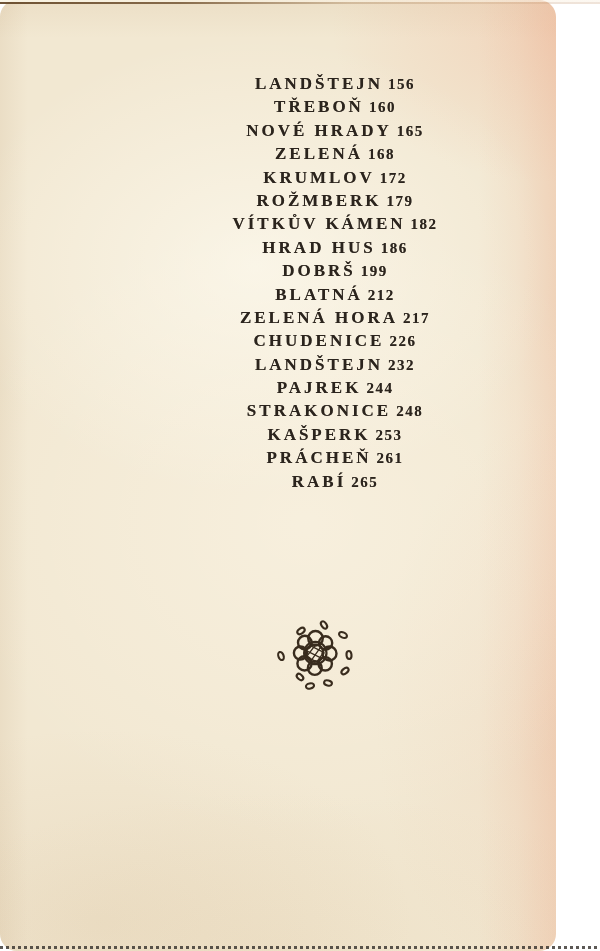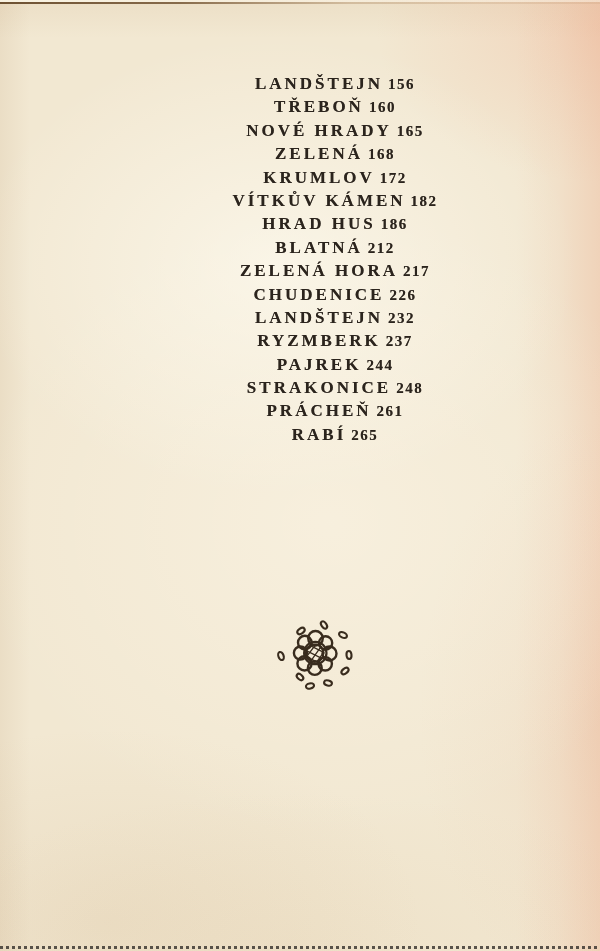--- a/index.html
+++ b/index.html
@@ -1,32 +1,33 @@
 <!DOCTYPE html>
 <html><head>
 <meta charset="utf-8">
 <style>
   html,body{margin:0;padding:0;}
   body{
     width:600px;height:951px;overflow:hidden;
     font-family:"Liberation Serif","DejaVu Serif",serif;
   }
   .page{
-    position:relative;width:600px;height:951px;
+    position:relative;width:556px;height:951px;
     background-color:#f2e8d2;
     background-image:
       radial-gradient(ellipse 420px 320px at 46% 28%, rgba(255,253,244,.60), transparent 72%),
       radial-gradient(ellipse 480px 420px at 55% 55%, rgba(255,250,238,.40), transparent 75%),
       linear-gradient(to left, rgba(235,170,138,.34), rgba(235,170,138,.12) 7%, rgba(235,170,138,0) 14%),
       radial-gradient(ellipse 320px 220px at 100% 3%, rgba(238,168,136,.30), transparent 70%),
       radial-gradient(ellipse 260px 420px at 100% 75%, rgba(232,178,148,.16), transparent 70%),
       linear-gradient(to right, rgba(168,128,82,.10), transparent 5%),
       linear-gradient(to bottom, rgba(182,142,92,.10), transparent 4%),
       radial-gradient(ellipse 420px 260px at 18% 97%, rgba(190,152,104,.12), transparent 75%),
       radial-gradient(ellipse 500px 200px at 50% 100%, rgba(205,170,120,.10), transparent 80%);
+    border-radius: 17px;
   }
   
   .edge-top{
     position:absolute;left:0;top:2px;width:600px;height:2px;
     background:linear-gradient(to right,
       rgba(96,66,34,.9) 0%, rgba(110,78,44,.8) 30%, rgba(130,95,58,.55) 45%,
       rgba(160,120,80,.35) 58%, rgba(190,150,112,.28) 80%, rgba(205,165,130,.30) 100%);
   }
   .edge-top-hairline{
     position:absolute;left:0;top:0;width:600px;height:2px;
@@ -74,43 +75,45 @@
       <div class="toc-row"><span class="castle-name">LANDŠTEJN</span><span class="page-number">156</span></div>
 
       <div class="toc-row"><span class="castle-name">TŘEBOŇ</span><span class="page-number">160</span></div>
 
       <div class="toc-row"><span class="castle-name">NOVÉ HRADY</span><span class="page-number">165</span></div>
 
       <div class="toc-row"><span class="castle-name">ZELENÁ</span><span class="page-number">168</span></div>
 
       <div class="toc-row"><span class="castle-name">KRUMLOV</span><span class="page-number">172</span></div>
 
+      <div class="toc-row"><span class="castle-name">ROŽMBERK</span><span class="page-number">179</span></div>
 
       <div class="toc-row"><span class="castle-name">VÍTKŮV KÁMEN</span><span class="page-number">182</span></div>
 
       <div class="toc-row"><span class="castle-name">HRAD HUS</span><span class="page-number">186</span></div>
 
 
+      <div class="toc-row"><span class="castle-name">DOBRŠ</span><span class="page-number">199</span></div>
 
 
       <div class="toc-row"><span class="castle-name">BLATNÁ</span><span class="page-number">212</span></div>
 
       <div class="toc-row"><span class="castle-name">ZELENÁ HORA</span><span class="page-number">217</span></div>
 
 
       <div class="toc-row"><span class="castle-name">CHUDENICE</span><span class="page-number">226</span></div>
 
       <div class="toc-row"><span class="castle-name">LANDŠTEJN</span><span class="page-number">232</span></div>
 
-      <div class="toc-row"><span class="castle-name">RYZMBERK</span><span class="page-number">237</span></div>
 
       <div class="toc-row"><span class="castle-name">PAJREK</span><span class="page-number">244</span></div>
 
       <div class="toc-row"><span class="castle-name">STRAKONICE</span><span class="page-number">248</span></div>
 
+      <div class="toc-row"><span class="castle-name">KAŠPERK</span><span class="page-number">253</span></div>
 
       <div class="toc-row"><span class="castle-name">PRÁCHEŇ</span><span class="page-number">261</span></div>
 
       <div class="toc-row"><span class="castle-name">RABÍ</span><span class="page-number">265</span></div>
     </div>
 
   <svg class="ornament" viewBox="0 0 80 80" fill="none" stroke="#392c1e" stroke-linecap="round">
     <defs>
       <clipPath id="cc">
           <circle cx="40" cy="40" r="9.6"></circle>

